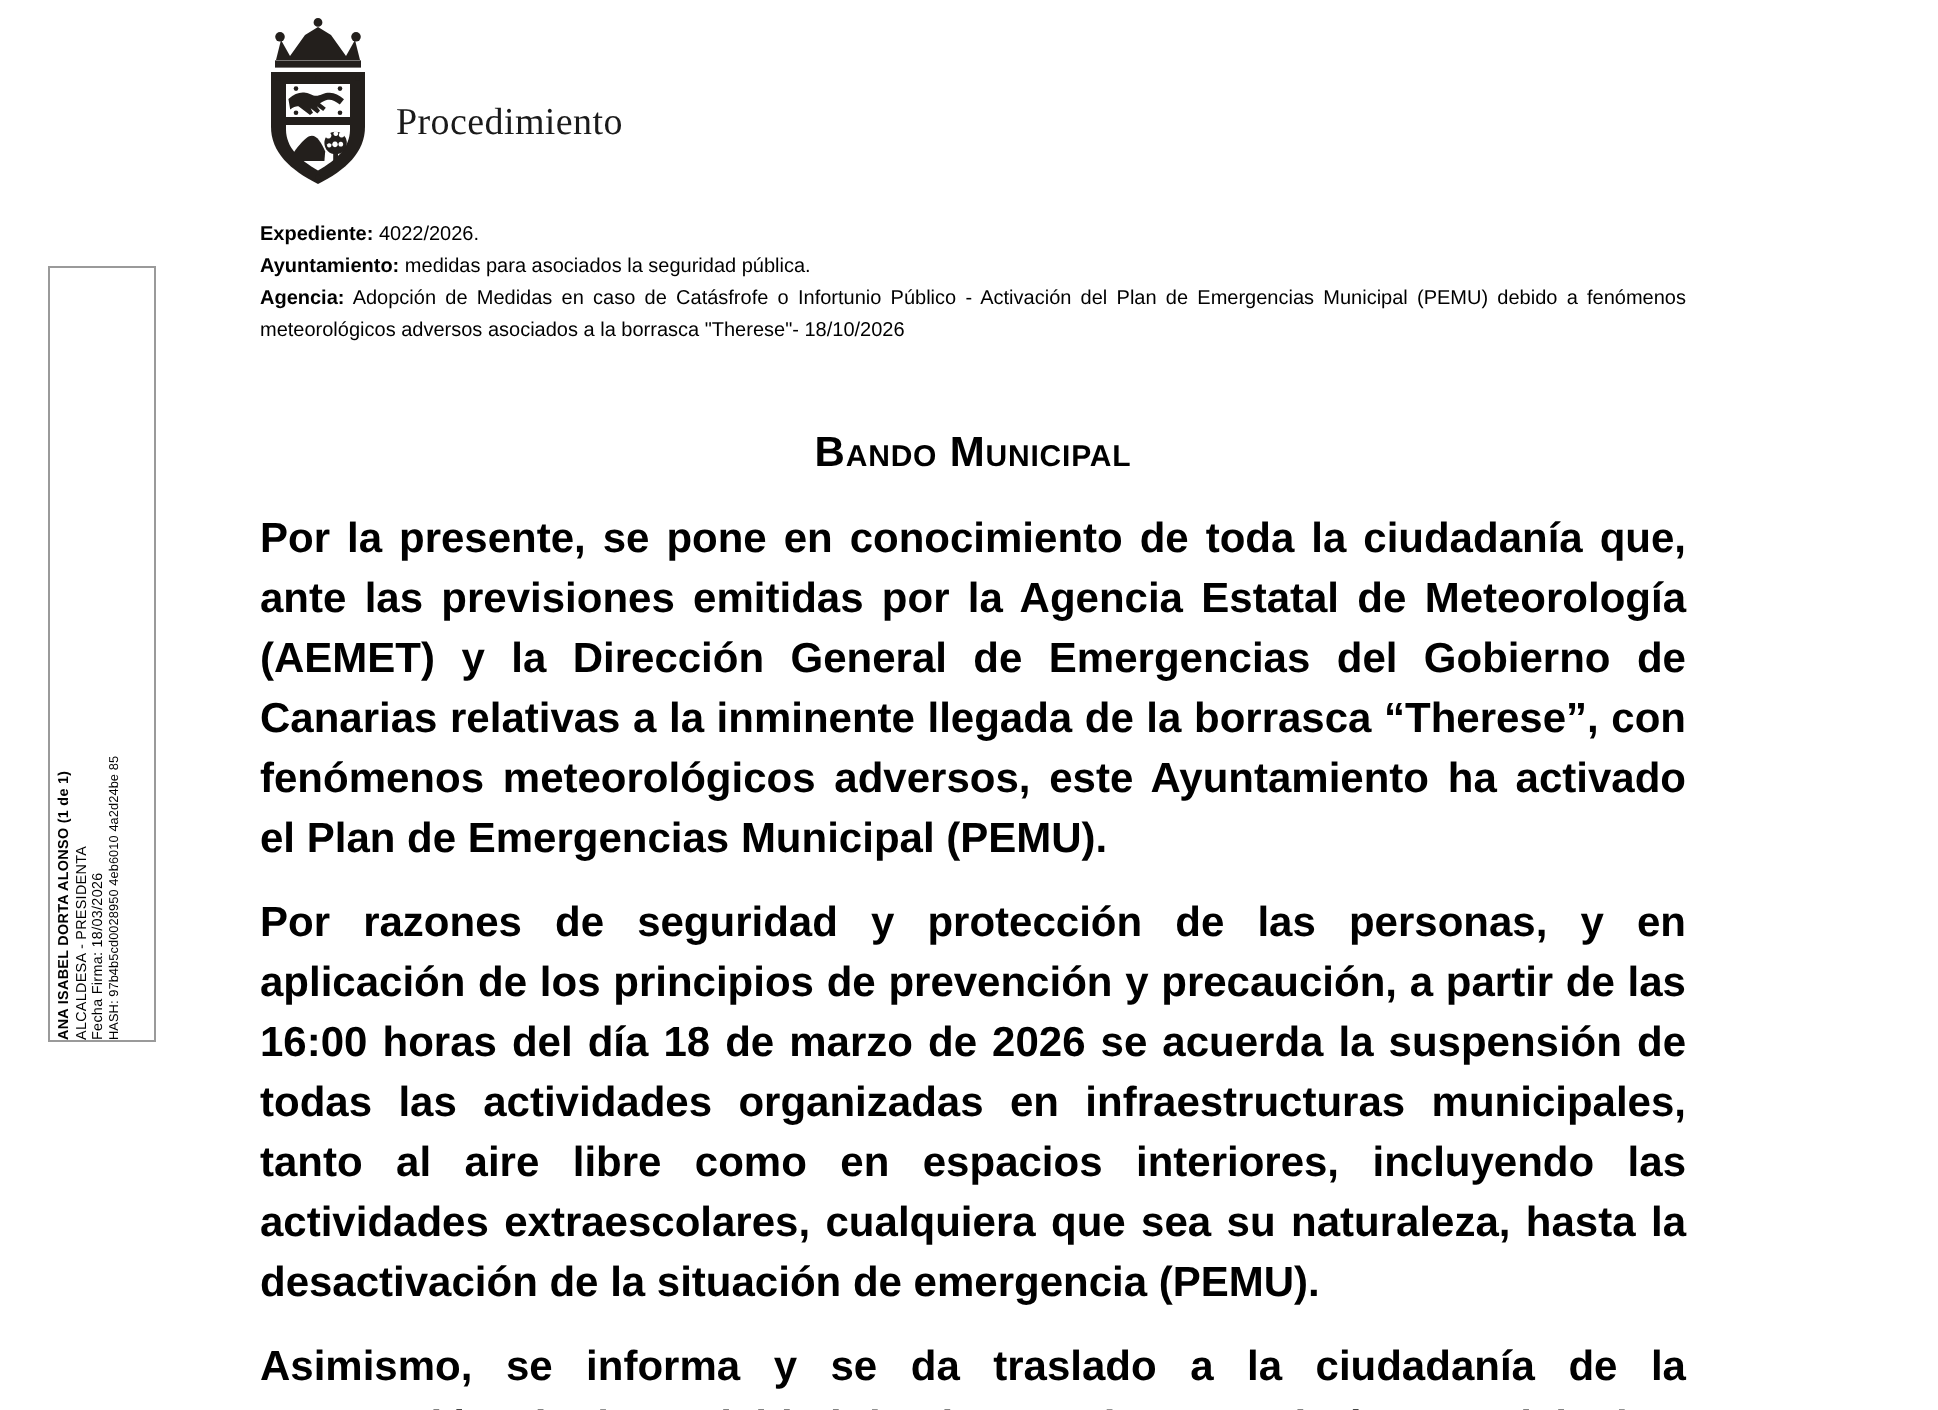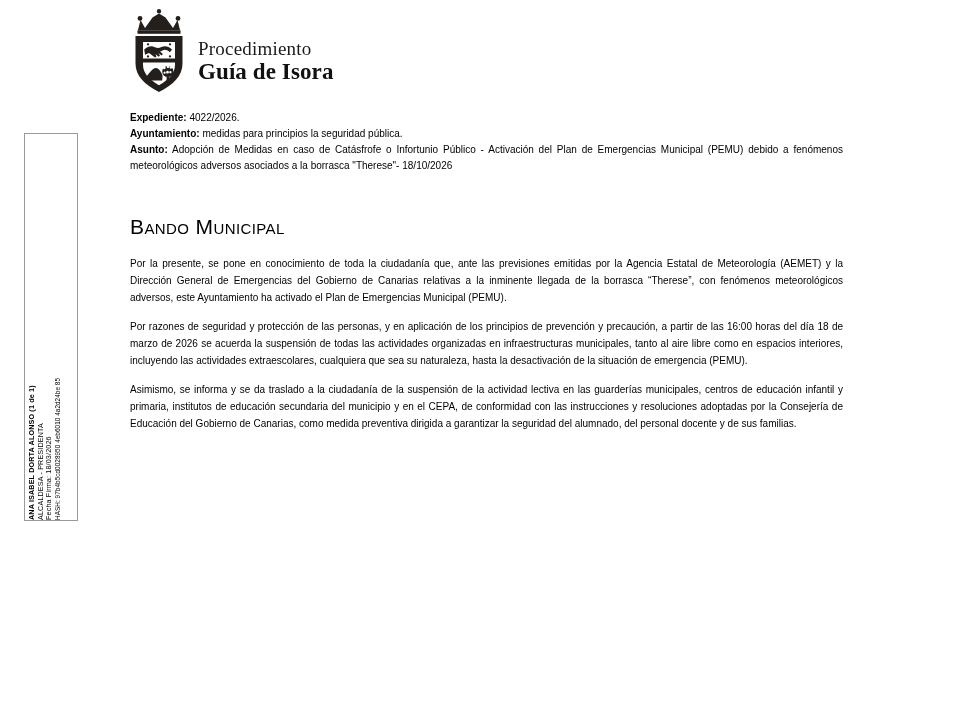--- a/index.html
+++ b/index.html
@@ -113,40 +113,41 @@
     text-align: justify;
     text-align-last: left;
   }
 
   
   #doc-title {
     position: absolute;
     left: 130px;
     top: 215px;
     width: 713px;
-    text-align: left;
+    text-align: center;
     font-size: 21px;
-    font-weight: normal;
+    font-weight: bold;
     font-variant: small-caps;
     letter-spacing: 0.4px;
   }
 
   
   #body-text {
     position: absolute;
     left: 130px;
     top: 255px;
     width: 713px;
   }
   .para {
-    font-size: 10px;
-    line-height: 17px;
+    font-size: 21px;
+    line-height: 30px;
     text-align: justify;
     text-align-last: left;
     margin: 0 0 12px 0;
+    font-weight: bold;
   }
 </style>
 </head>
 <body>
 
 <div id="page">
 
   <div id="letterhead">
     <div id="crest-wrap">
       <svg width="58" height="88" viewBox="0 0 58 88" xmlns="http://www.w3.org/2000/svg">
@@ -196,35 +197,34 @@
           <path d="M40.8 62.8 a1.4 1.4 0 1 1 .01 0 Z"></path>
           <path d="M37.5 67.6 a1.4 1.4 0 1 1 .01 0 Z"></path>
           <path d="M34.6 67.8 a1.1 1.1 0 1 1 .01 0 Z"></path>
           <path d="M40.4 67.3 a1.2 1.2 0 1 1 .01 0 Z"></path>
           <path d="M37.9 62.0 a1.2 1.2 0 1 1 .01 0 Z"></path>
         </g>
       </svg>
     </div>
     <div id="org-name">
       <div id="org-line1">Procedimiento</div>
-      <div id="org-line2">Guía de Isora</div>
     </div>
   </div>
 
   <div id="meta">
     <p class="meta-row">
       <span class="lbl">Expediente:</span>
       <span>4022/2026.</span>
     </p>
     <p class="meta-row">
       <span class="lbl">Ayuntamiento:</span>
-      <span>medidas para principios la seguridad pública.</span>
+      <span>medidas para asociados la seguridad pública.</span>
     </p>
     <p class="meta-row justify-last-left">
-      <span class="lbl">Asunto:</span>
+      <span class="lbl">Agencia:</span>
       <span>Adopción de Medidas en caso de Catásfrofe o Infortunio Público - Activación del Plan de Emergencias Municipal (PEMU) debido a fenómenos meteorológicos adversos asociados a la borrasca "Therese"- 18/10/2026</span>
     </p>
   </div>
 
   <div id="doc-title">Bando Municipal</div>
 
   <div id="body-text">
     <p class="para">Por la presente, se pone en conocimiento de toda la ciudadanía que, ante las previsiones emitidas por la Agencia Estatal de Meteorología (AEMET) y la Dirección General de Emergencias del Gobierno de Canarias relativas a la inminente llegada de la borrasca “Therese”, con fenómenos meteorológicos adversos, este Ayuntamiento ha activado el Plan de Emergencias Municipal (PEMU).</p>
     <p class="para">Por razones de seguridad y protección de las personas, y en aplicación de los principios de prevención y precaución, a partir de las 16:00 horas del día 18 de marzo de 2026 se acuerda la suspensión de todas las actividades organizadas en infraestructuras municipales, tanto al aire libre como en espacios interiores, incluyendo las actividades extraescolares, cualquiera que sea su naturaleza, hasta la desactivación de la situación de emergencia (PEMU).</p>
     <p class="para">Asimismo, se informa y se da traslado a la ciudadanía de la suspensión de la actividad lectiva en las guarderías municipales, centros de educación infantil y primaria, institutos de educación secundaria del municipio y en el CEPA, de conformidad con las instrucciones y resoluciones adoptadas por la Consejería de Educación del Gobierno de Canarias, como medida preventiva dirigida a garantizar la seguridad del alumnado, del personal docente y de sus familias.</p>

